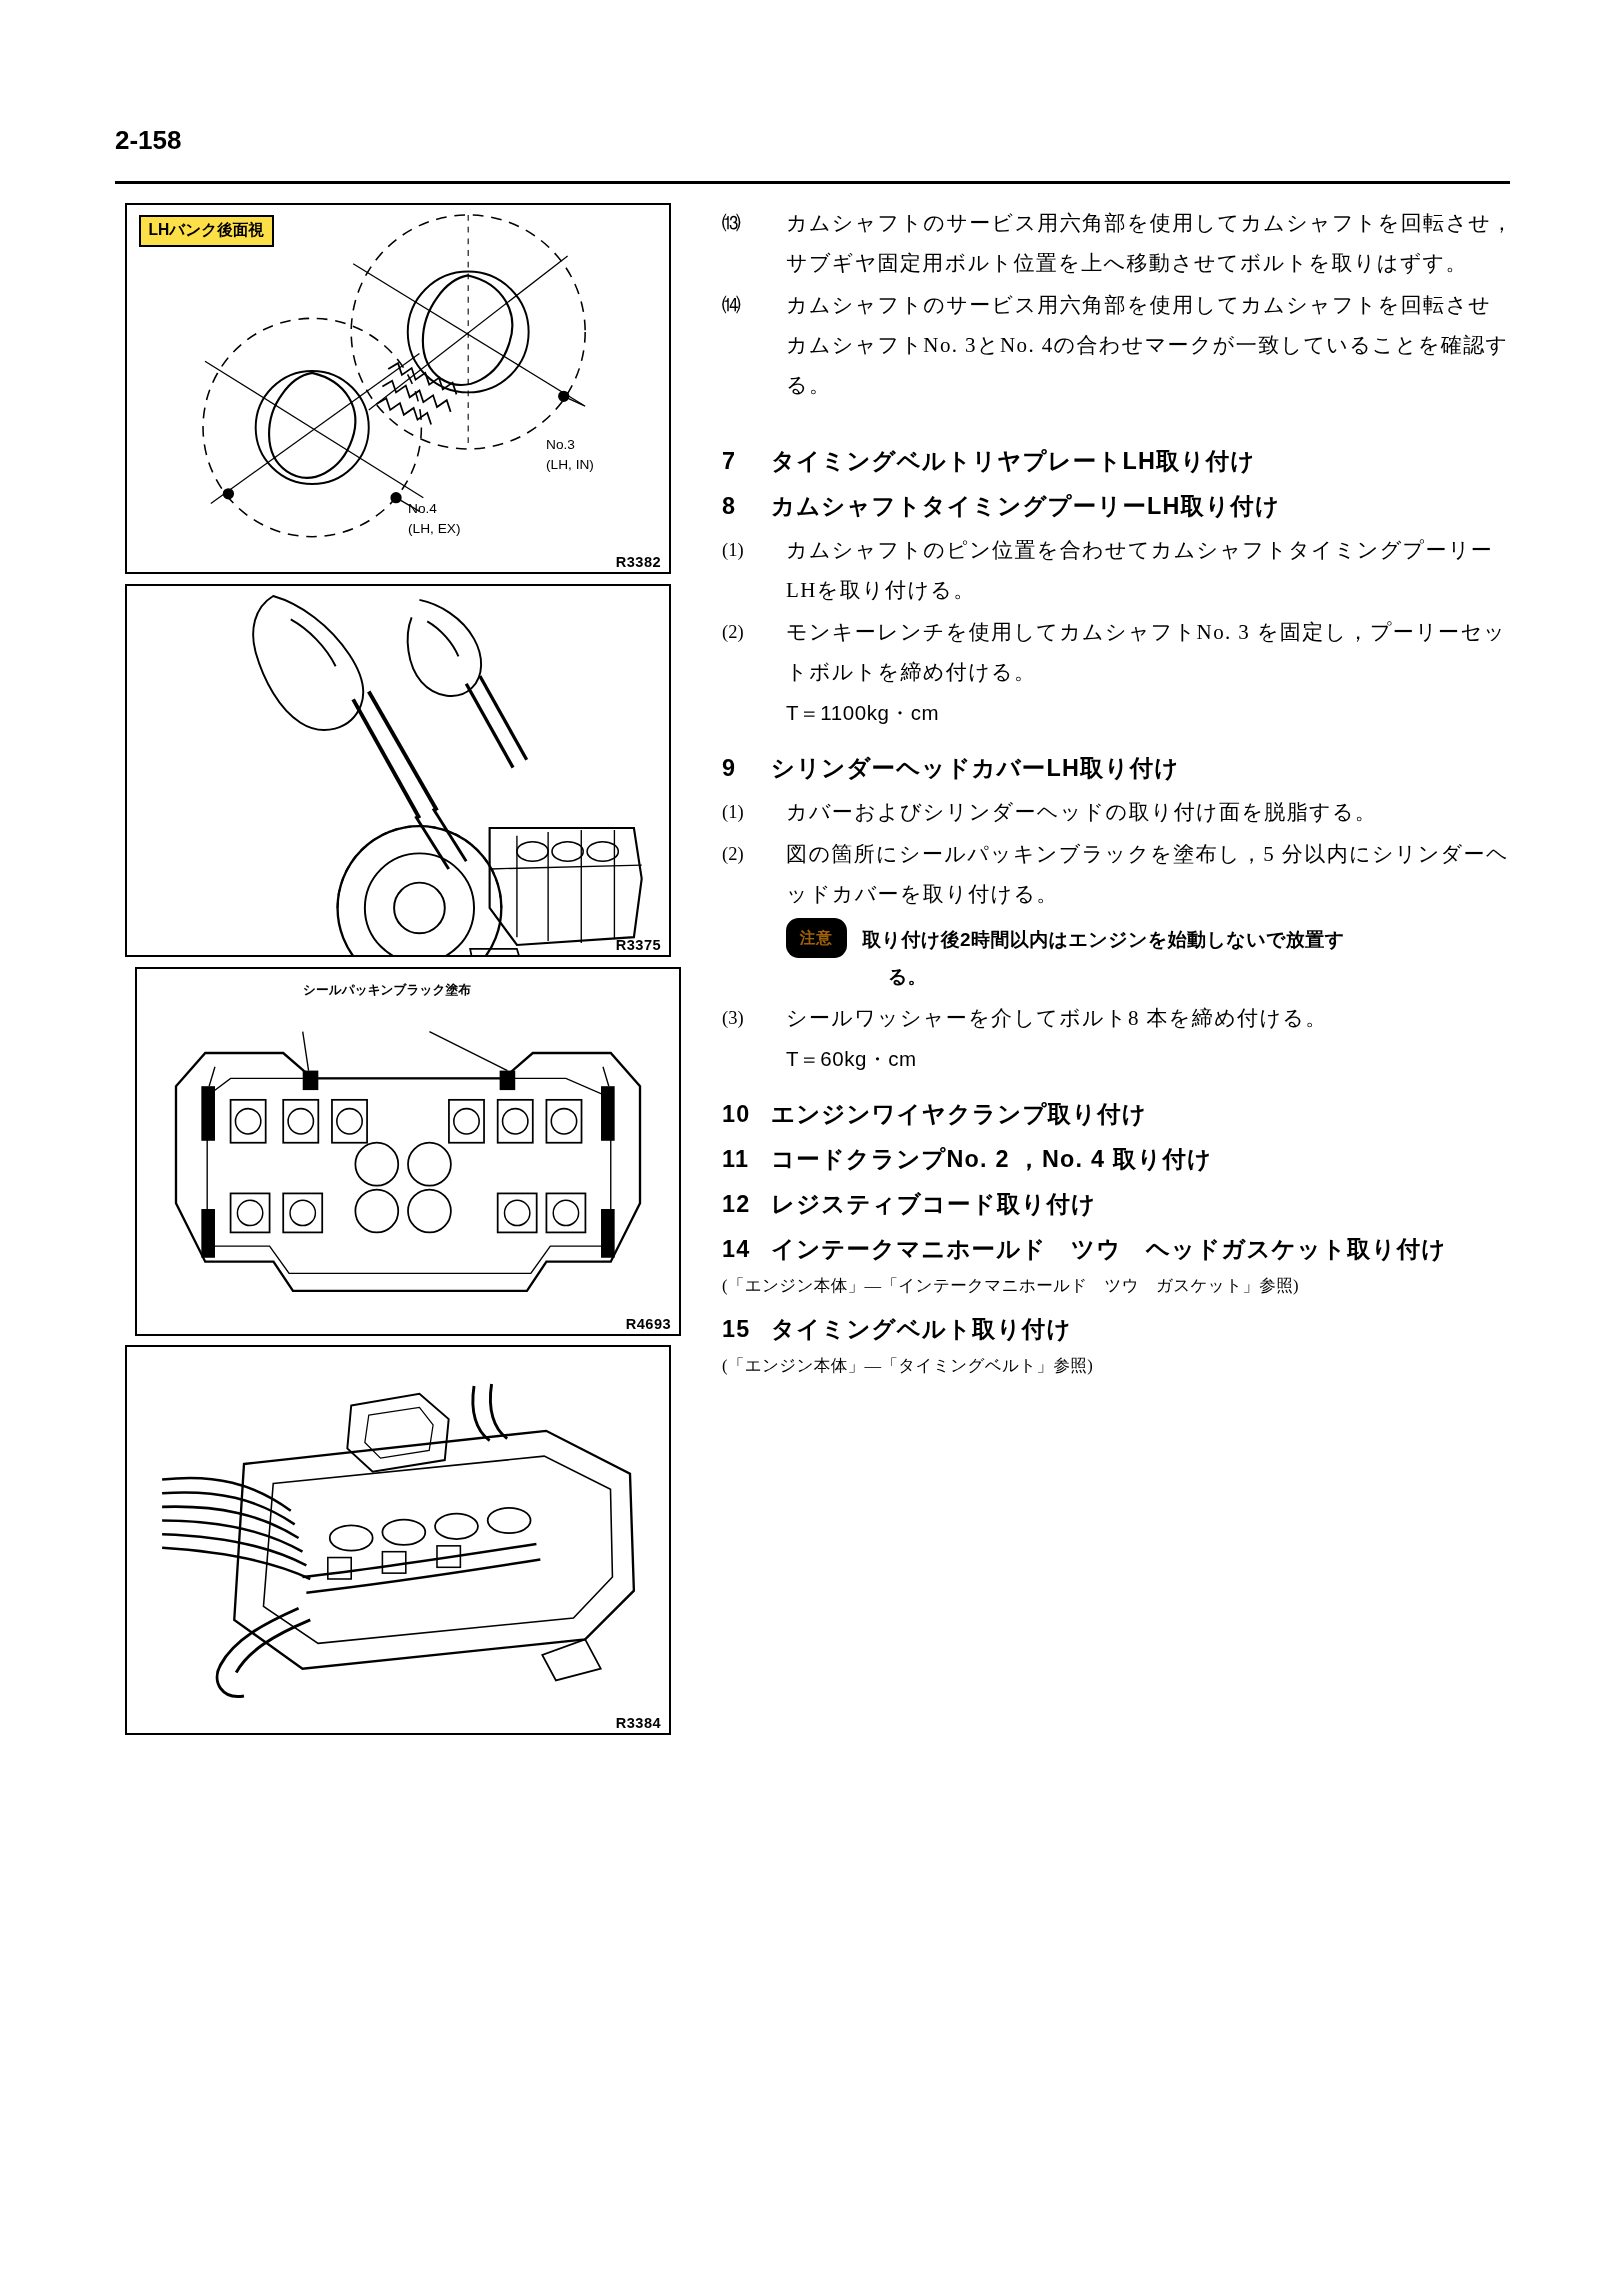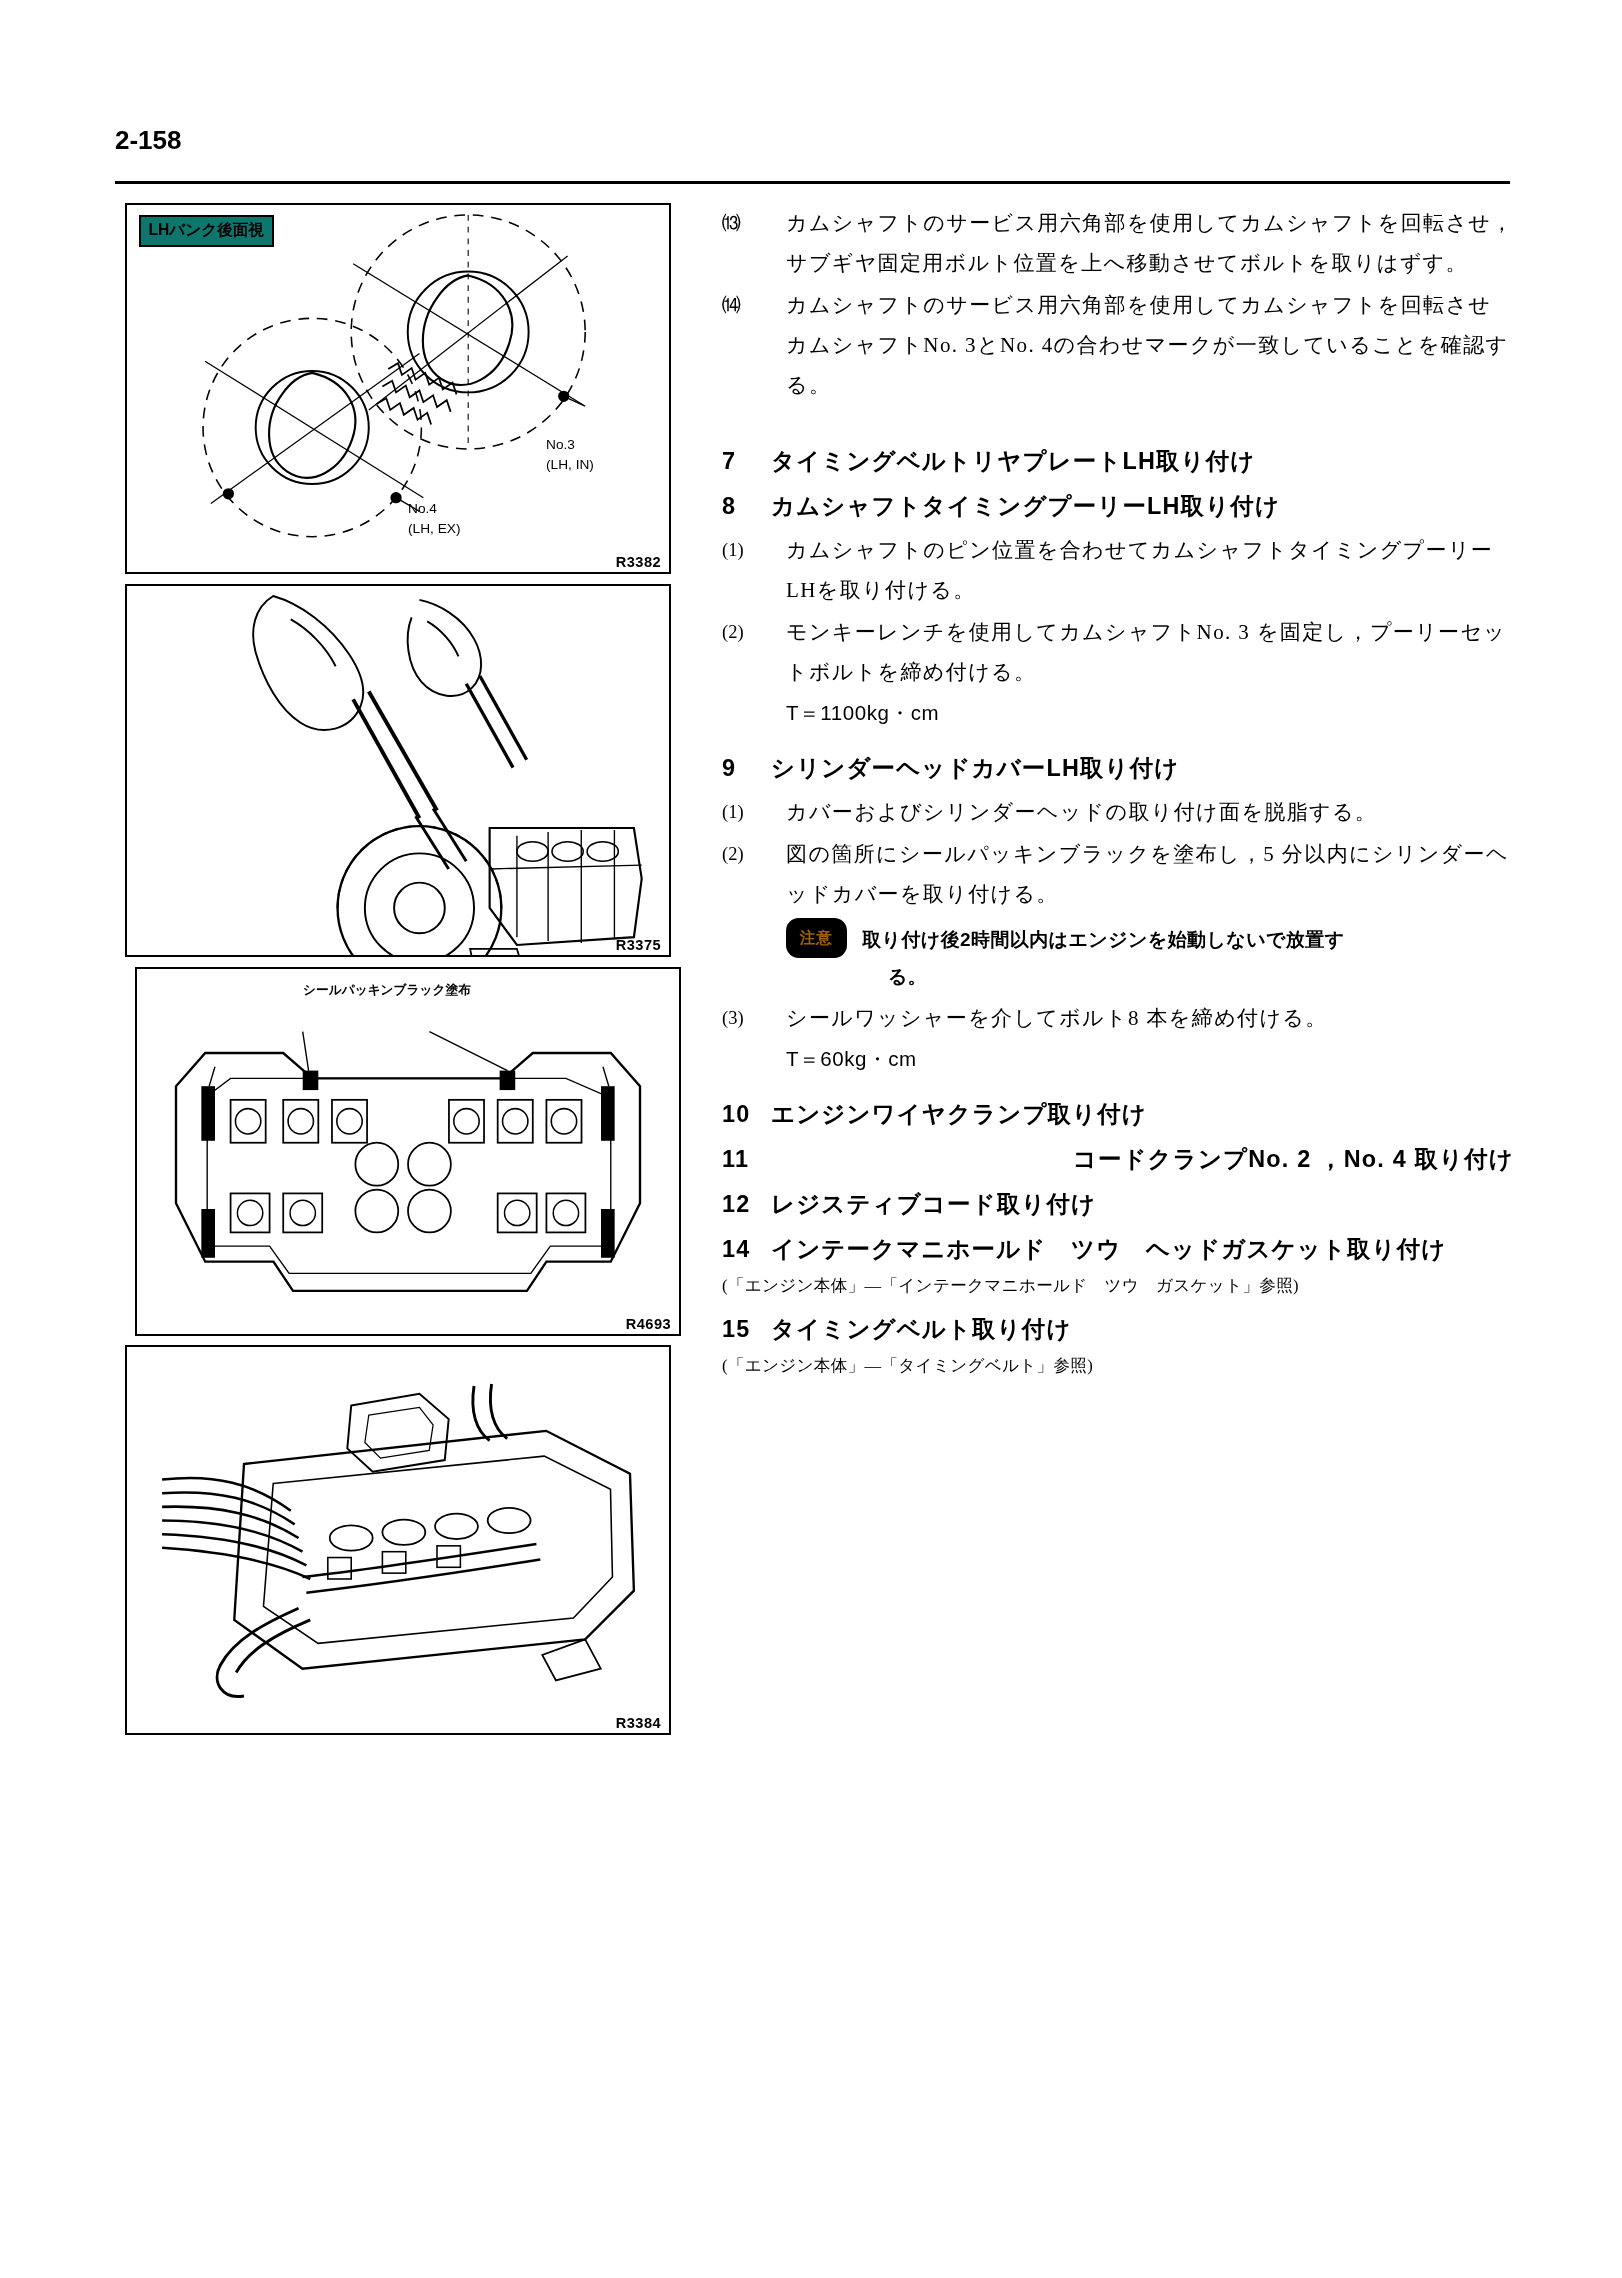--- a/index.html
+++ b/index.html
@@ -47,21 +47,21 @@
     position:absolute;right:7.8px;bottom:2px;
     font-family:"Liberation Sans", sans-serif;
     font-weight:bold;font-size:14.6px;letter-spacing:0.5px;
   }
   .figlabel{
     position:absolute;
     border:2px solid #000;
     padding:2.9px 7.8px 3.9px 7.8px;
     font-family:"Liberation Sans", sans-serif;
     font-size:15.6px;font-weight:bold;
-    background:#0f766e;
+    background:#fde047;
     white-space:nowrap;
   }
   .fignote{
     position:absolute;
     font-family:"Liberation Sans", sans-serif;
     font-size:12.7px;font-weight:bold;
     white-space:nowrap;
   }
   .figcap{
     position:absolute;
@@ -395,21 +395,21 @@
       <span>シールワッシャーを介してボルト8 本を締め付ける。</span>
     </div>
 
     <div class="torque">T＝60kg・cm</div>
 
     <div class="section">
       <span class="num">10</span>
       <span>エンジンワイヤクランプ取り付け</span>
     </div>
 
-    <div class="section" style="margin-top:1px;text-align:right;">
+    <div class="section" style="margin-top:1px;">
       <span class="num">11</span>
       <span>コードクランプNo. 2 ，No. 4 取り付け</span>
     </div>
 
     <div class="section" style="margin-top:0;">
       <span class="num">12</span>
       <span>レジスティブコード取り付け</span>
     </div>
 
 

